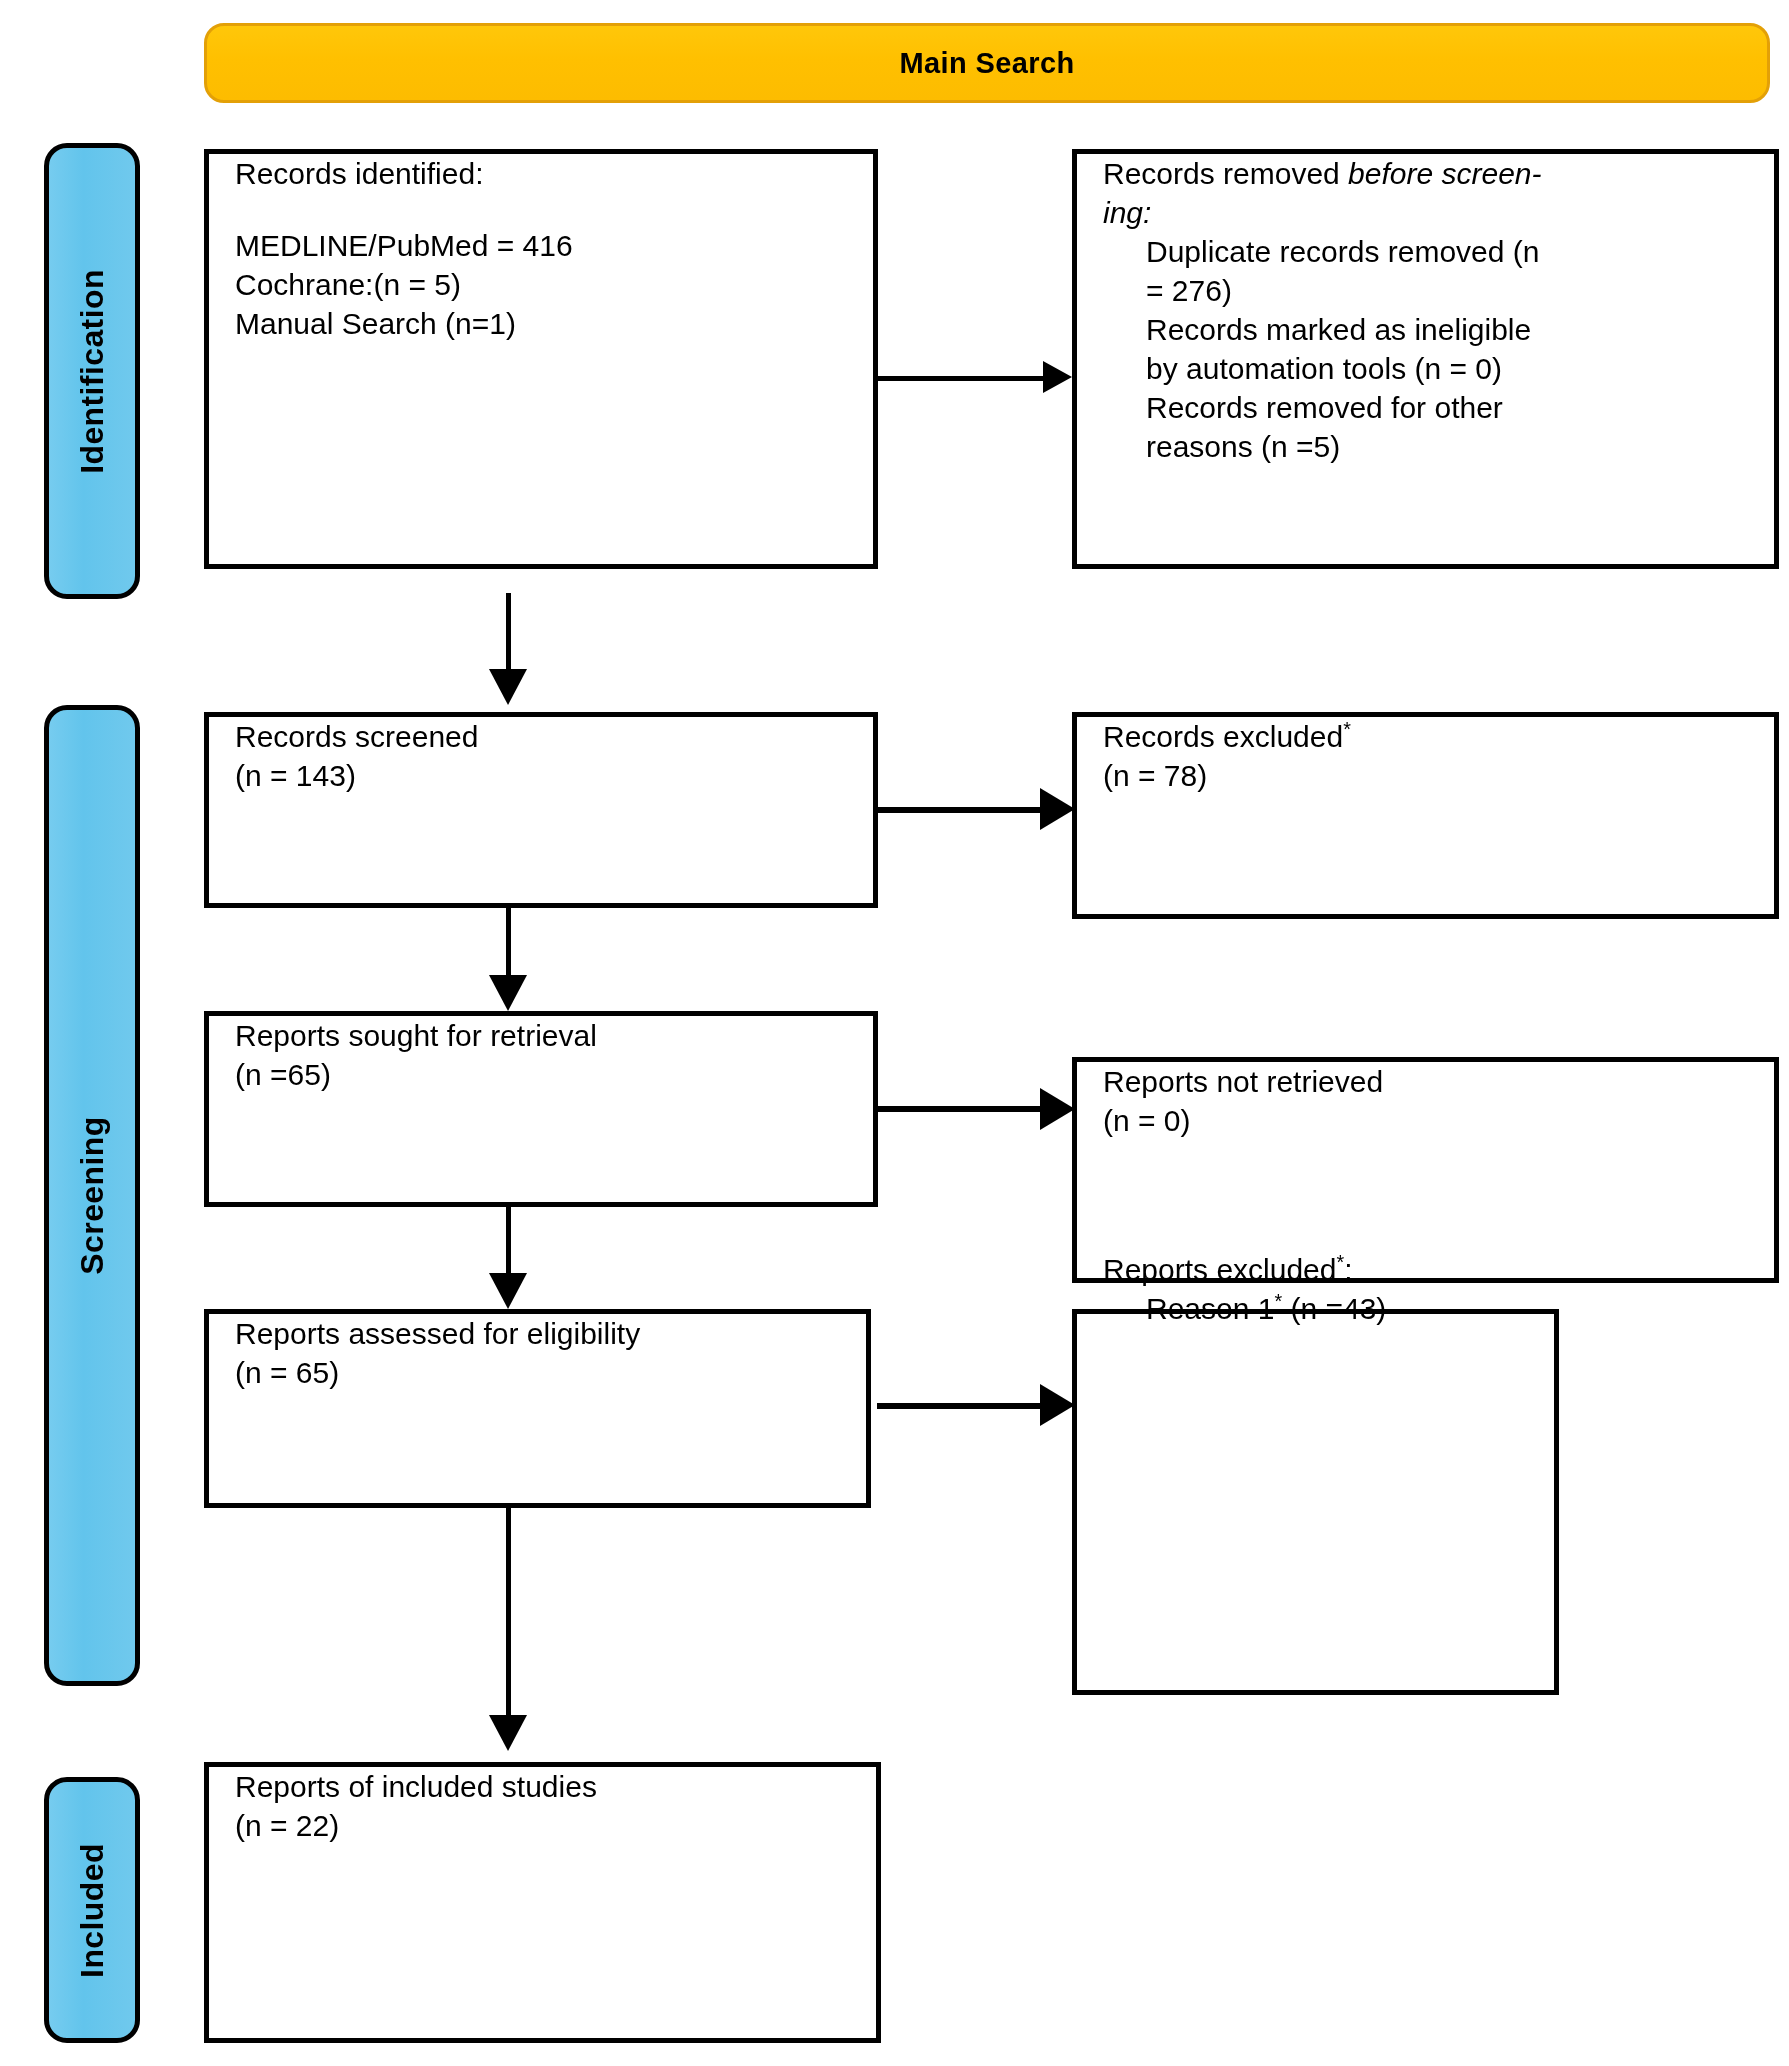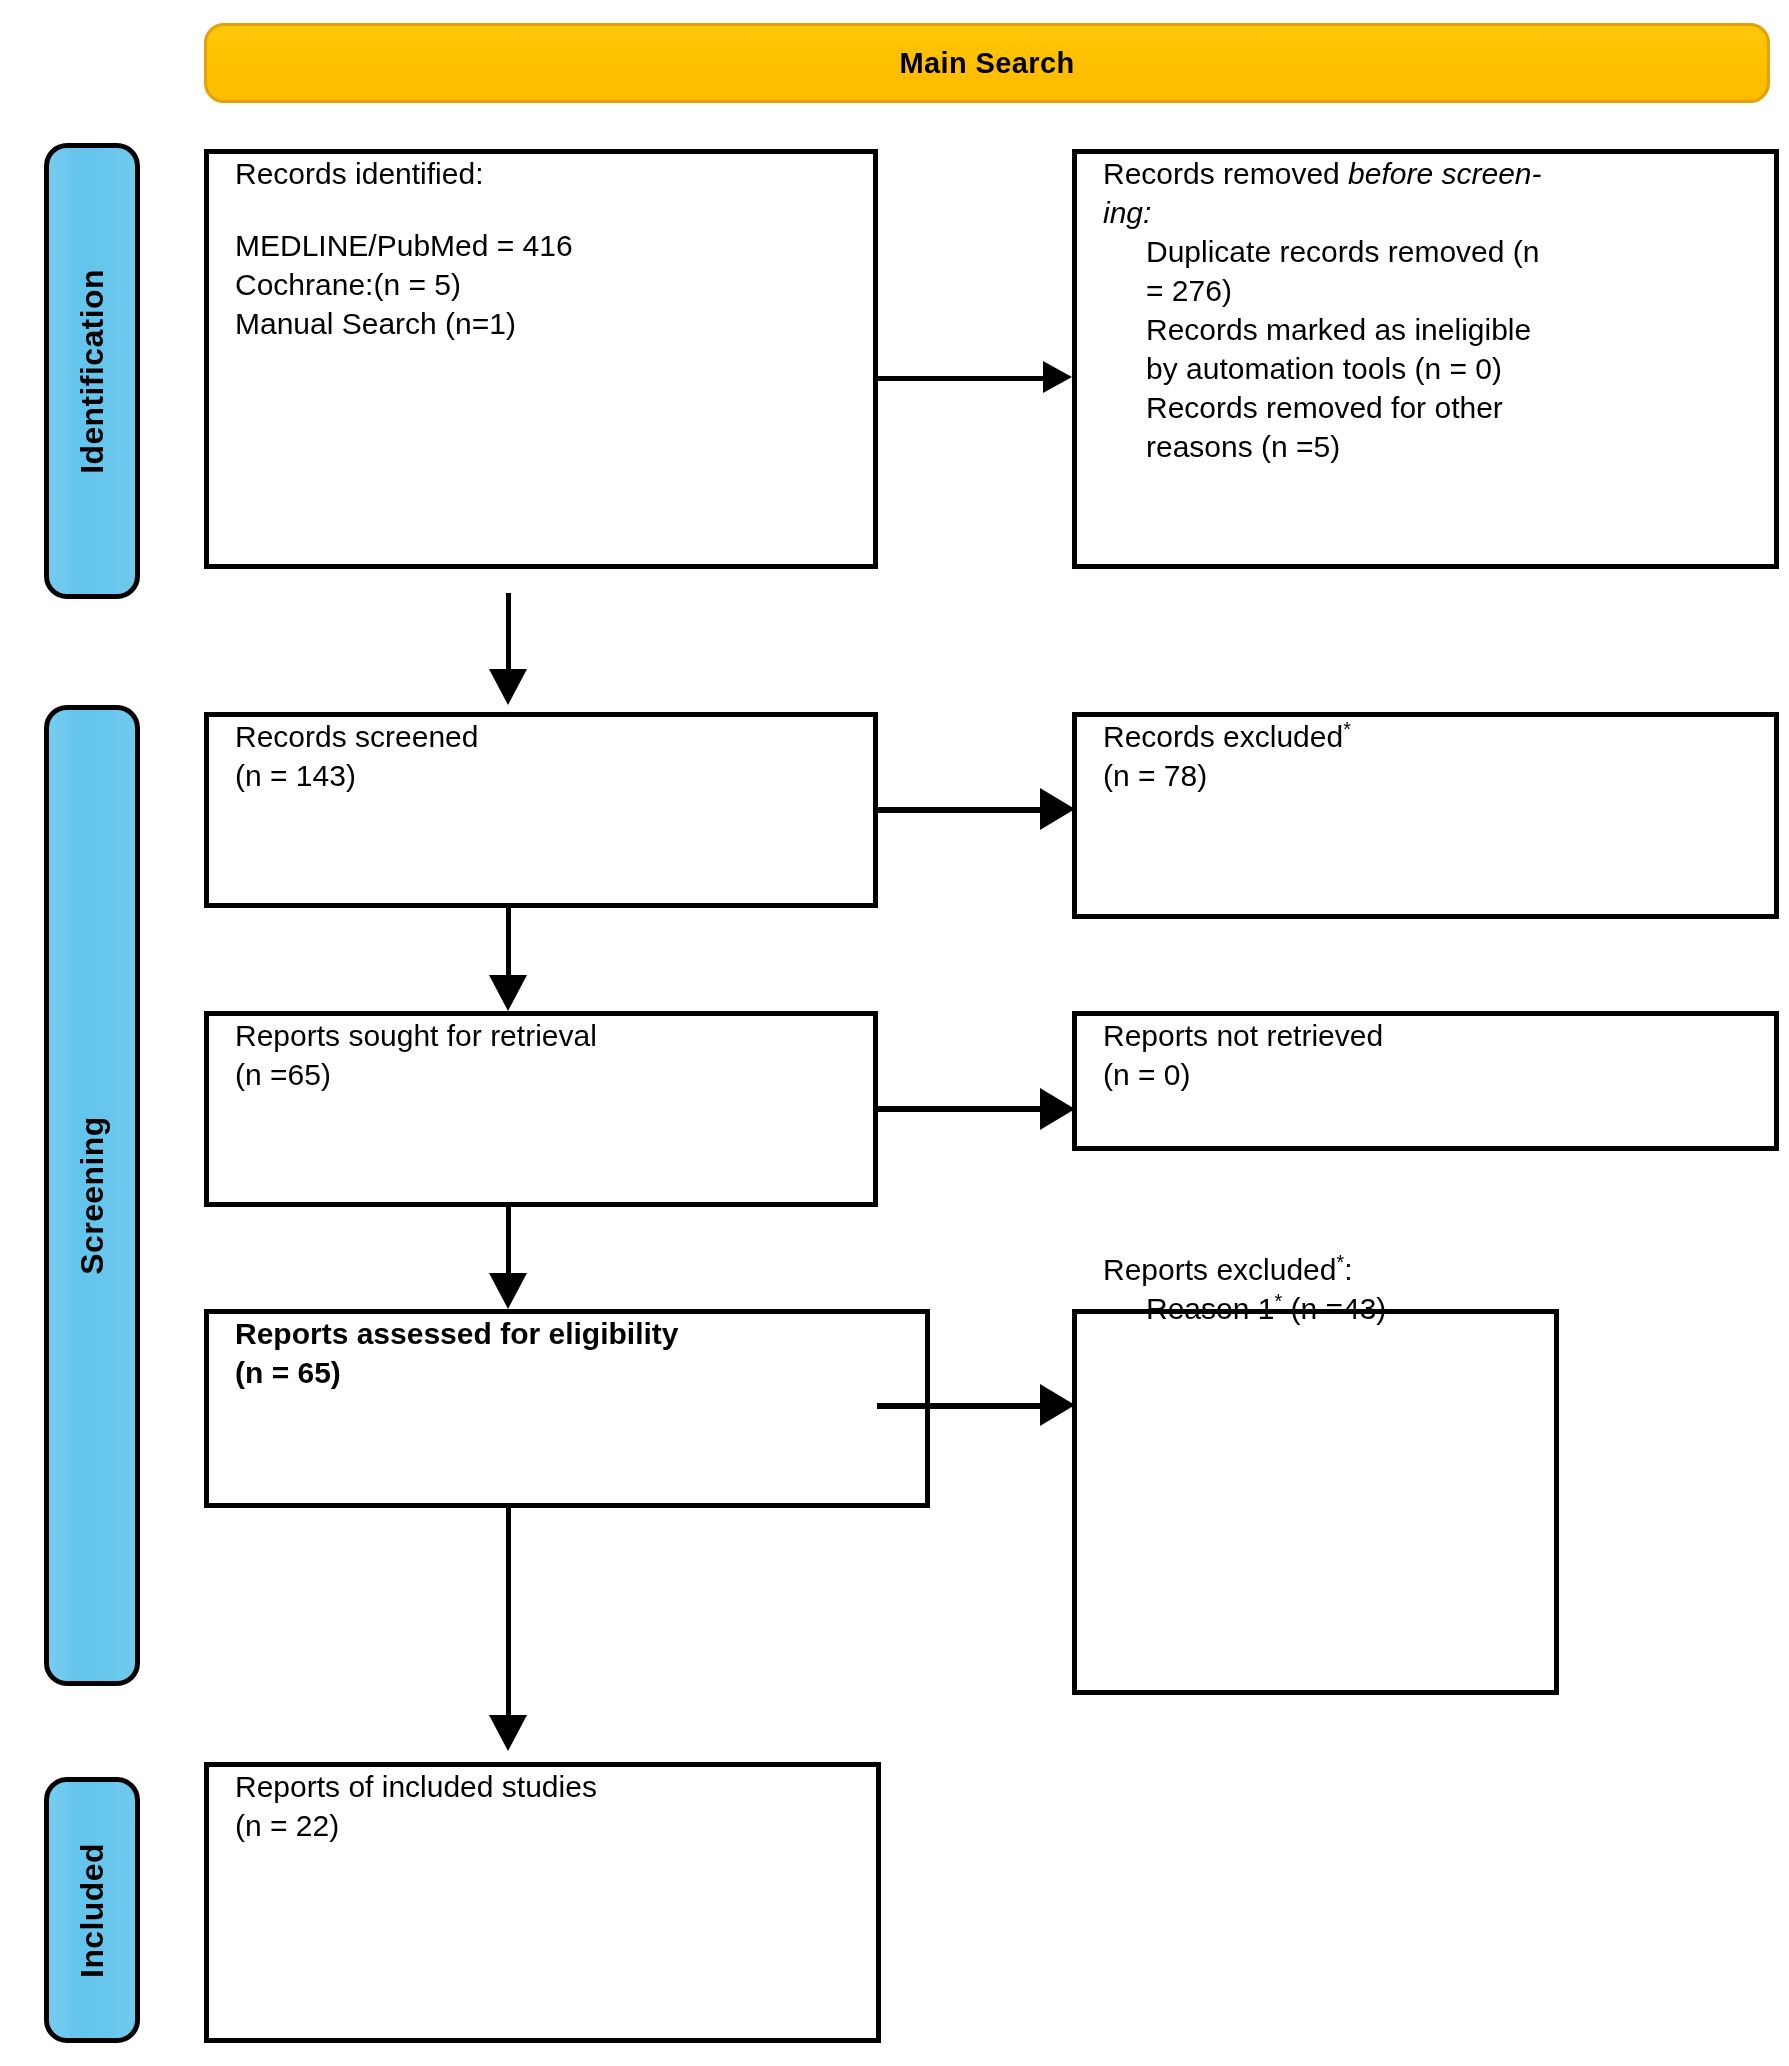--- a/index.html
+++ b/index.html
@@ -90,22 +90,22 @@
     vertical-align: super;
     line-height: 0;
   }
 
   
   #box-identified     { left: 204px;  top: 149px;  width: 674px;  height: 420px; }
   #box-removed        { left: 1072px; top: 149px;  width: 707px;  height: 420px; }
   #box-screened       { left: 204px;  top: 712px;  width: 674px;  height: 196px; }
   #box-excluded       { left: 1072px; top: 712px;  width: 707px;  height: 207px; }
   #box-sought         { left: 204px;  top: 1011px; width: 674px;  height: 196px; }
-  #box-not-retrieved  { left: 1072px; top: 1011px; width: 707px;  height: 140px; }
-  #box-assessed       { left: 204px;  top: 1309px; width: 726px;  height: 199px; font-weight: bold; }
+  #box-not-retrieved  { left: 1072px; top: 1057px; width: 707px;  height: 226px; }
+  #box-assessed       { left: 204px;  top: 1309px; width: 667px;  height: 199px; }
   #box-rep-excluded   { left: 1072px; top: 1309px; width: 487px;  height: 386px; }
   #box-included       { left: 204px;  top: 1762px; width: 677px;  height: 281px; }
 
   
   .conn { position: absolute; }
 
   
   .v-line {
     position: absolute;
     width: 5.3px;

